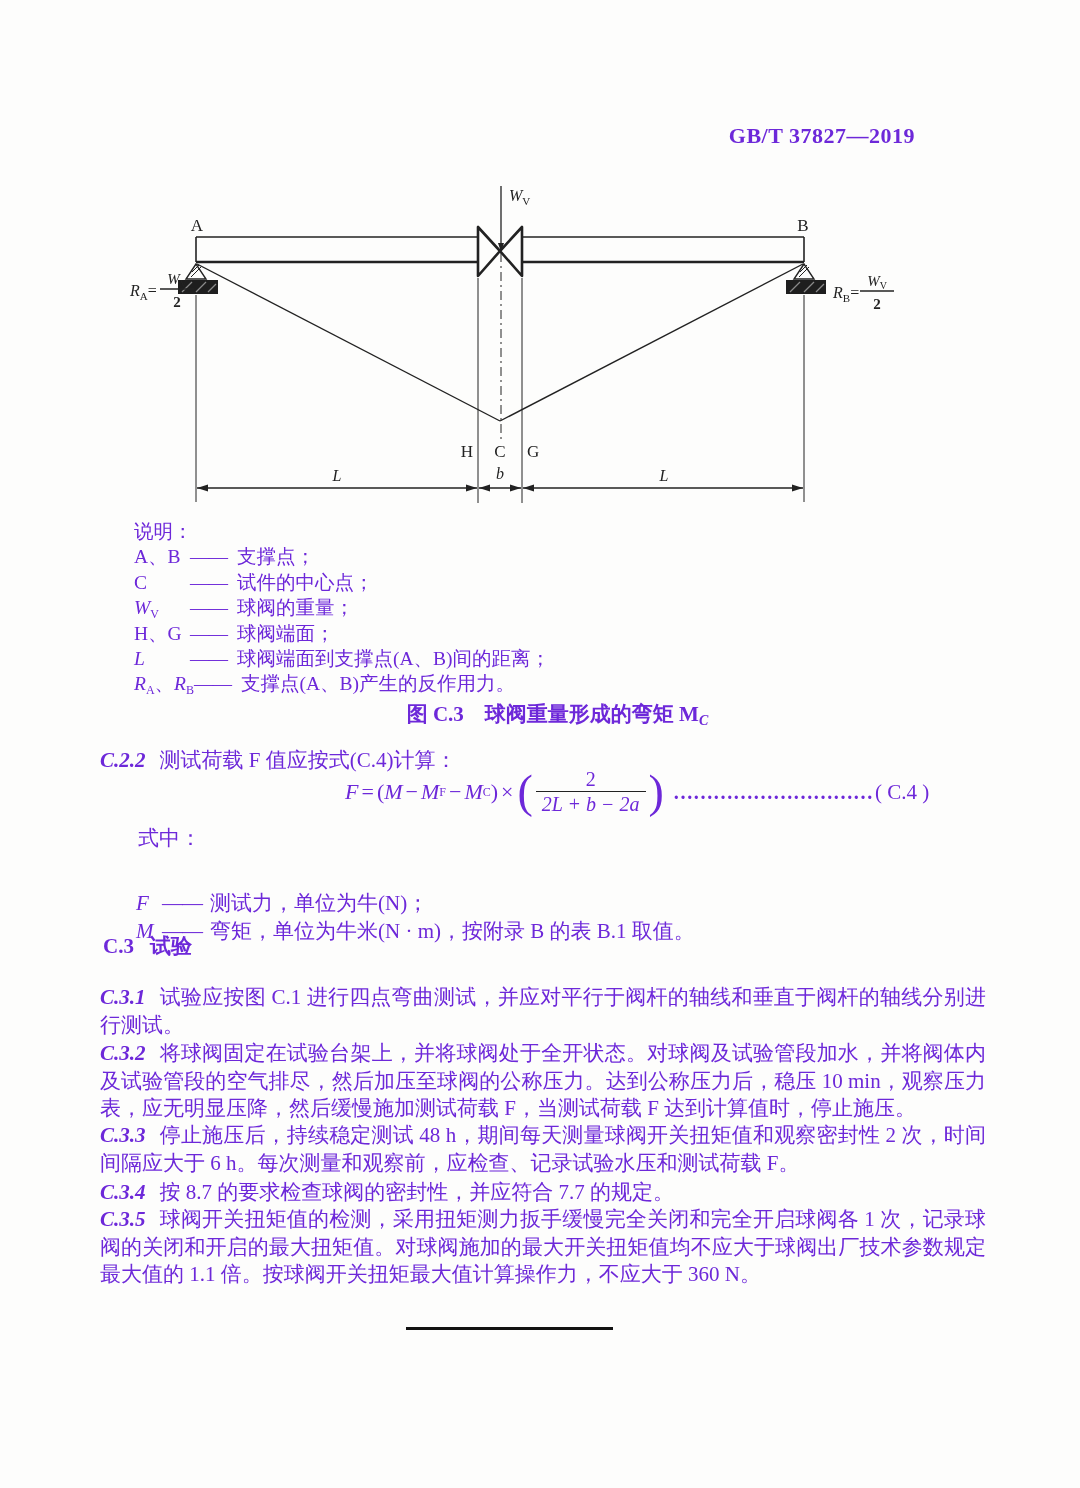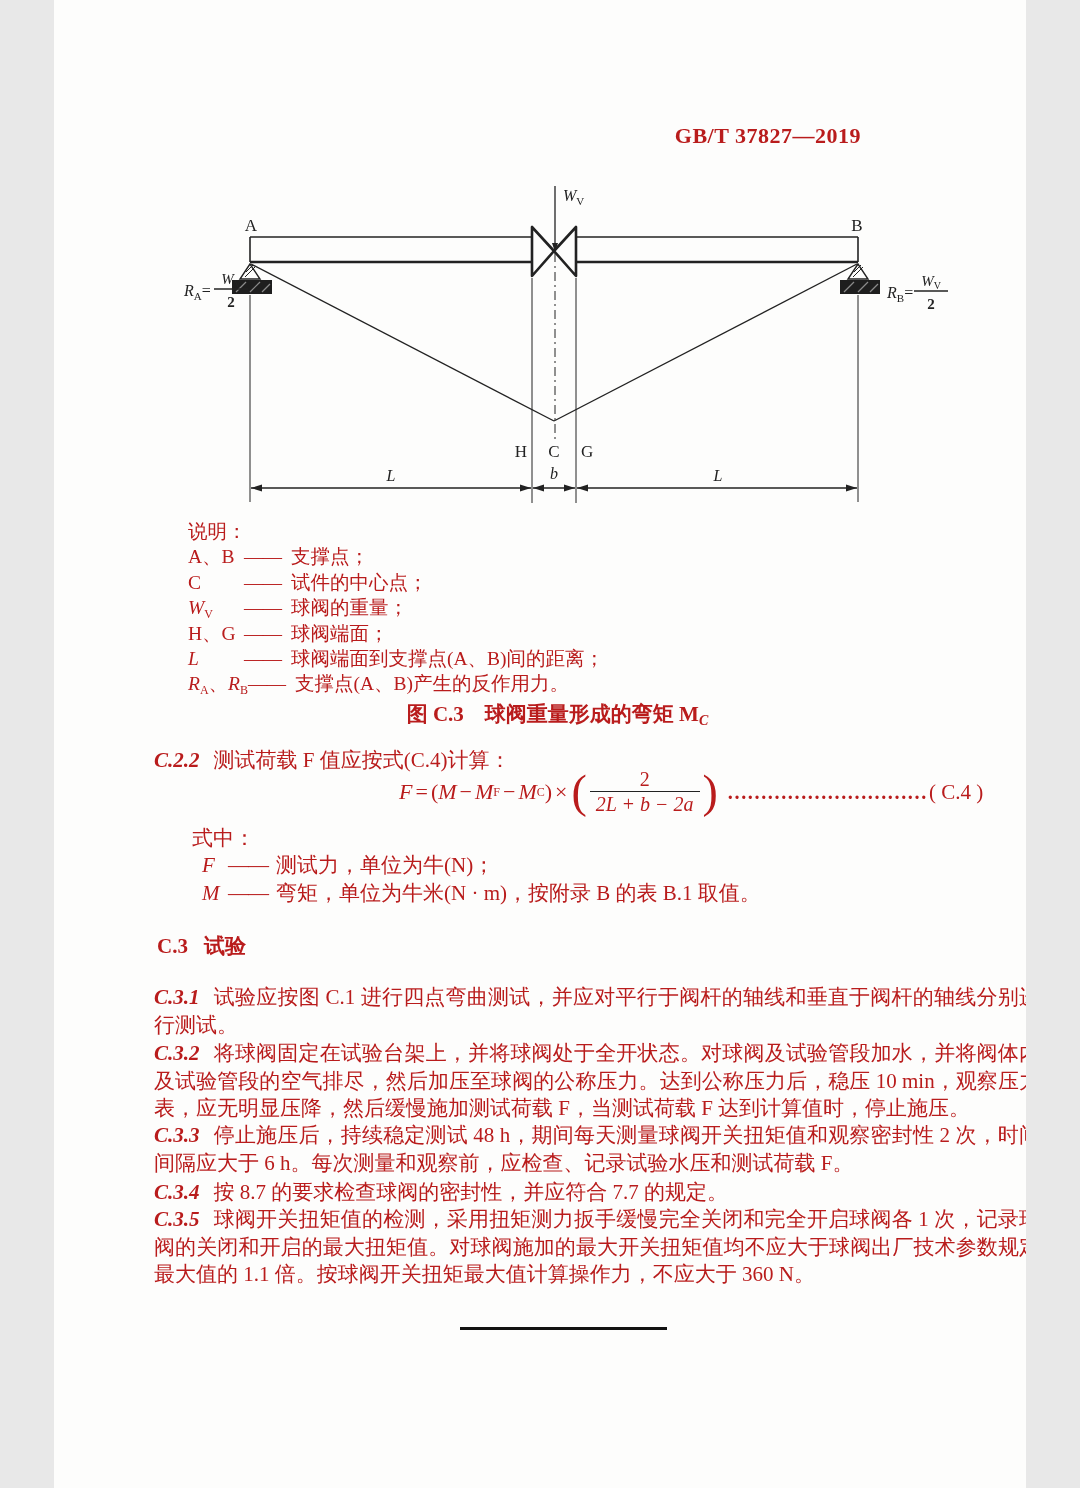--- a/index.html
+++ b/index.html
@@ -1,18 +1,18 @@
 <!DOCTYPE html>
 <html><head>
 <meta charset="utf-8">
 <style>
   html,body{margin:0;padding:0;background:#e8e8e8;}
   .page{
-    position:relative;width:972px;height:1488px;margin:0 auto;
-    background:#fdfdfc;color:#b91c1c;
+    position:relative;width:1080px;height:1488px;margin:0 auto;
+    background:#fdfdfc;color:#6d28d9;
     font-family:"Liberation Serif","DejaVu Serif",serif;
     overflow:hidden;
   }
   .hdr{
     position:absolute;top:123px;right:165px;
     font-size:22px;font-weight:bold;letter-spacing:.5px;
   }
   svg text{font-family:"Liberation Serif","DejaVu Serif",serif;fill:#222;}
   .legend{position:absolute;left:134px;top:519px;font-size:19.5px;line-height:25.4px;}
   .lrow{white-space:nowrap;}
@@ -32,21 +32,21 @@
     display:flex;align-items:center;font-size:22px;white-space:nowrap;
   }
   .formula .gap{margin:0 3px;}
   .frac{display:inline-block;text-align:center;font-size:20px;line-height:1.15;margin:0 2px;vertical-align:middle;}
   .frac .num{display:block;padding:0 10px;}
   .frac .den{display:block;border-top:1.6px solid #222;padding:1px 6px 0 6px;}
   .bigp{font-size:46px;font-weight:400;line-height:1;transform:scaleY(1.02);margin:0 1px;}
   .leader{font-weight:bold;margin-left:8px;letter-spacing:0px;font-size:20px;}
   .ftag{font-size:21px;margin-left:2px;}
   .shizhong{position:absolute;left:138px;top:824px;font-size:21px;}
-  .szitem{position:absolute;left:148px;font-size:21px;white-space:nowrap;}
+  .szitem{position:absolute;left:136px;font-size:21px;white-space:nowrap;margin-top:38px;}
   .sz1{top:851px;} .sz2{top:879px;}
   .szsym{display:inline-block;min-width:26px;font-style:italic;}
   .szdash{letter-spacing:-1px;margin-right:8px;}
   .endline{position:absolute;left:406px;top:1327px;width:207px;height:3px;background:#121212;}
 </style>
 </head>
 <body>
 
 <div class="page">
 

